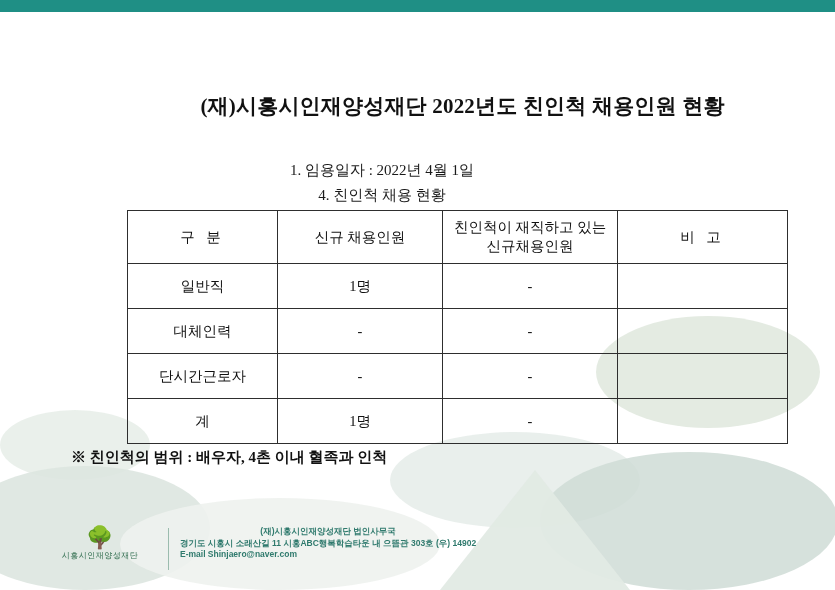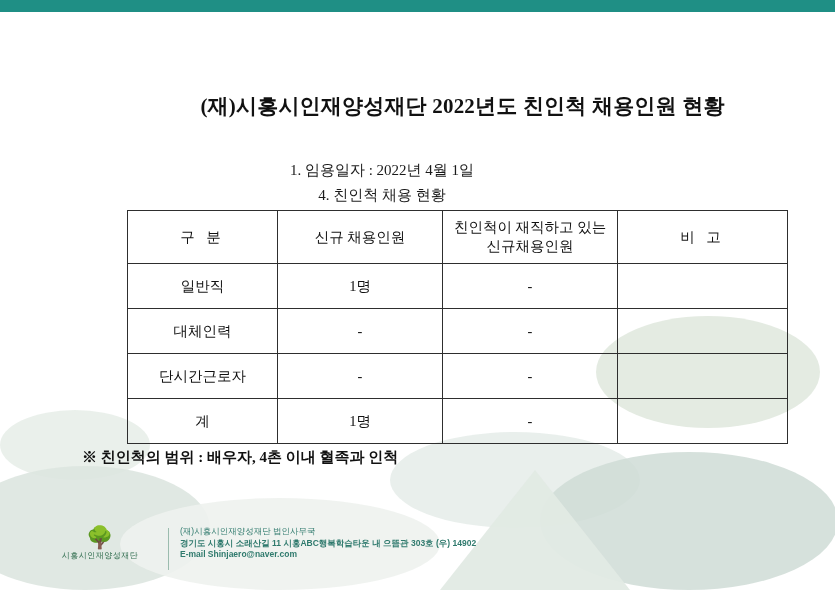--- a/index.html
+++ b/index.html
@@ -143,21 +143,21 @@
   .col1 { width: 150px; }
   .col2 { width: 165px; }
   .col3 { width: 175px; }
   .col4 { width: 170px; }
   .spaced {
     letter-spacing: 4px;
   }
   
   .footnote {
     position: absolute;
-    left: 82px; top: 448px;
+    left: 71px; top: 448px;
     font-family: "Liberation Serif", serif;
     font-size: 15px;
     font-weight: bold;
     color: #111111;
   }
   
   .footer {
     position: absolute;
     left: 0; top: 520px;
     width: 835px;
@@ -193,21 +193,22 @@
     left: 180px; top: 6px;
   }
   .footer-line {
     font-size: 8.5px;
     color: #2f7a6d;
     line-height: 11.5px;
     font-family: "Liberation Sans", sans-serif;
     font-weight: bold;
   }
   .footer-line.strong {
-    font-weight: normal;
+    font-weight: bold;
+    text-align: center;
   }
 </style>
 </head>
 <body>
 
 <div class="page">
 
   <div class="top-bar"></div>
 
   <div class="blob blob-a"></div>

